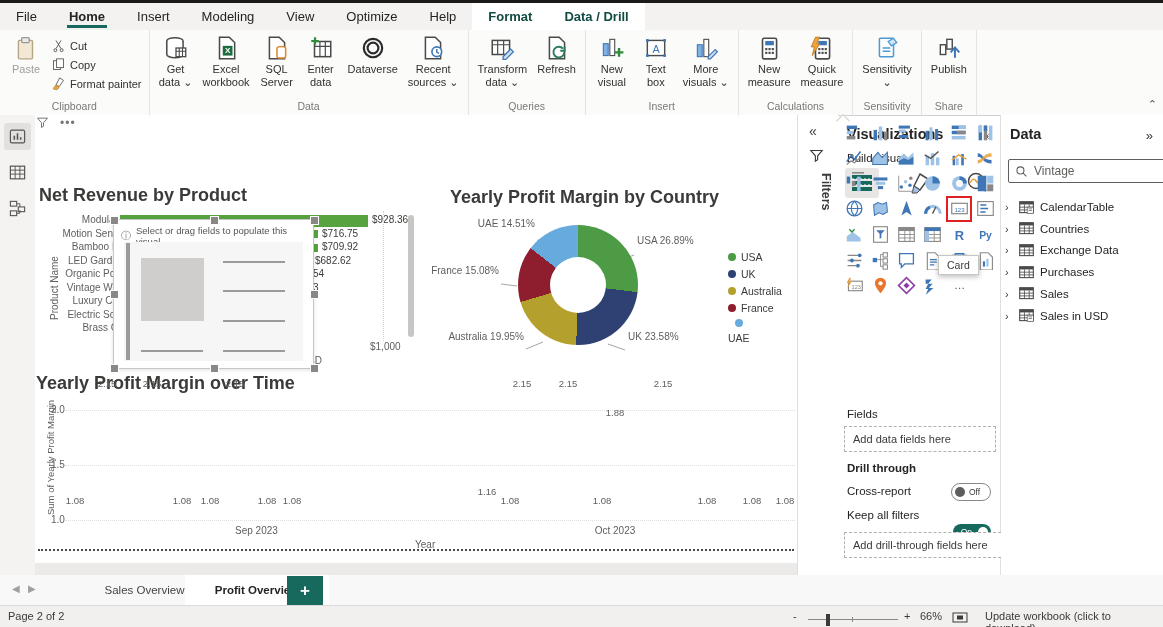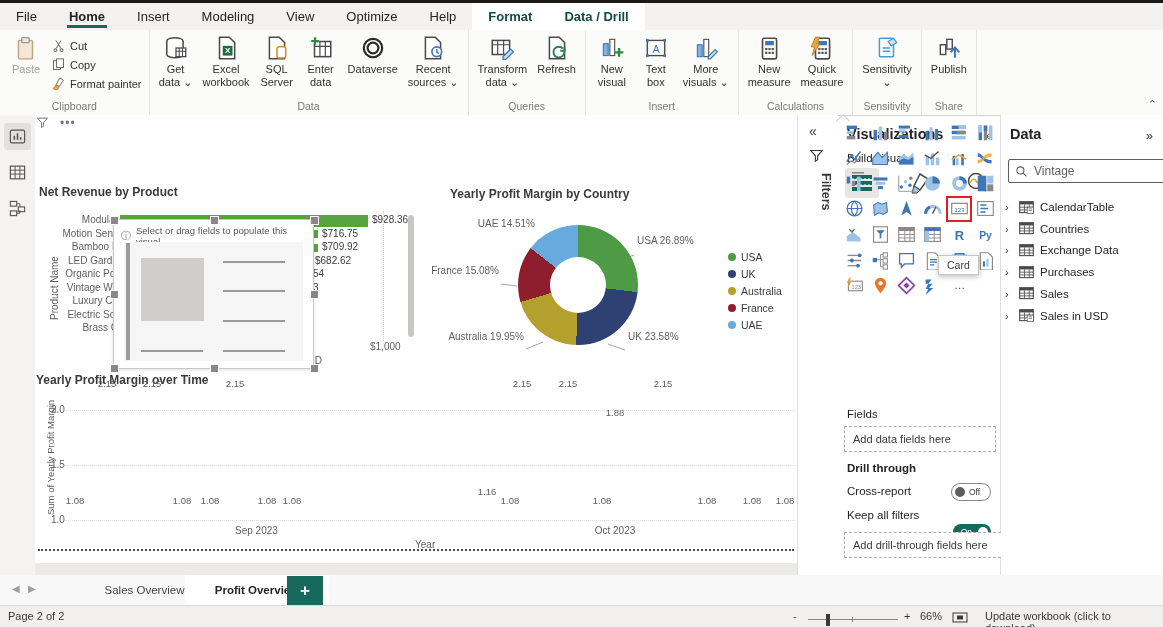--- a/index.html
+++ b/index.html
@@ -25,21 +25,21 @@
   .rsmall .ric{width:15px;height:15px;}
   .rglabel{text-align:center;font-size:10.5px;color:#7a7977;padding:1px 0 3px 0;}
   #ribbon-collapse{right:6px;top:98px;font-size:11px;color:#555;}
   
   #rail{left:0;top:115px;width:35px;height:460px;background:#f4f3f2;border-right:1px solid #e1dfdd;}
   .railbtn{position:absolute;left:4px;width:27px;height:27px;border-radius:3px;display:flex;align-items:center;justify-content:center;cursor:pointer;}
   .railbtn.sel{background:#e1e0de;}
   
   #page{left:35px;top:115px;width:762px;height:448px;background:#fff;}
   #canvasgap{left:35px;top:563px;width:762px;height:12px;background:#eceae8;}
-  .vtitle{position:absolute;font-size:12px;font-weight:bold;color:#3b3a39;}
+  .vtitle{position:absolute;font-size:18px;font-weight:bold;color:#3b3a39;}
   .axlbl{position:absolute;font-size:10px;color:#605e5c;}
   .catlbl{position:absolute;font-size:10px;color:#605e5c;text-align:right;width:78px;white-space:nowrap;overflow:hidden;}
   .vallbl{position:absolute;font-size:10px;color:#3b3a39;white-space:nowrap;}
   .bar{position:absolute;background:#56a33f;}
   .rotlbl{position:absolute;font-size:10px;color:#605e5c;transform:rotate(-90deg);transform-origin:left top;white-space:nowrap;}
   .dotgrid-v{position:absolute;width:0;border-left:1px dotted #d2d0ce;}
   .dotgrid-h{position:absolute;height:0;border-top:1px dotted #e1dfdd;}
   .vscroll{position:absolute;width:6px;background:#c8c6c4;border-radius:3px;}
   
   #overlay-card{left:78px;top:104px;width:199px;height:148px;background:#fff;border:1px solid #c8c6c4;box-shadow:0 1px 4px rgba(0,0,0,.12);}
@@ -465,21 +465,21 @@
         <span>UK</span>
       </div>
       <div class="legrow" style="left: 693px; top: 170px;">
         <span class="legdot" style="background:#b4a12d"></span>
         <span>Australia</span>
       </div>
       <div class="legrow" style="left: 693px; top: 187px;">
         <span class="legdot" style="background:#8e1e2d"></span>
         <span>France</span>
       </div>
-      <div class="legrow" style="left: 693px; top: 204px;">
+      <div class="legrow" style="left: 693px; top: 204px; flex-direction: column;">
         <span class="legdot" style="background:#66aade"></span>
         <span>UAE</span>
       </div>
       <div class="vtitle" style="left: 1px; top: 258px;">Yearly Profit Margin over Time</div>
       <div class="rotlbl" style="left: 10px; top: 400px; font-size: 9.5px;">Sum of Yearly Profit Margin</div>
       <div class="axlbl" style="left: 16px; top: 289px;">2.0</div>
       <div class="dotgrid-h" style="left: 30px; top: 295px; width: 730px;"></div>
       <div class="axlbl" style="left: 16px; top: 344px;">1.5</div>
       <div class="dotgrid-h" style="left: 30px; top: 350px; width: 730px;"></div>
       <div class="axlbl" style="left: 16px; top: 399px;">1.0</div>

